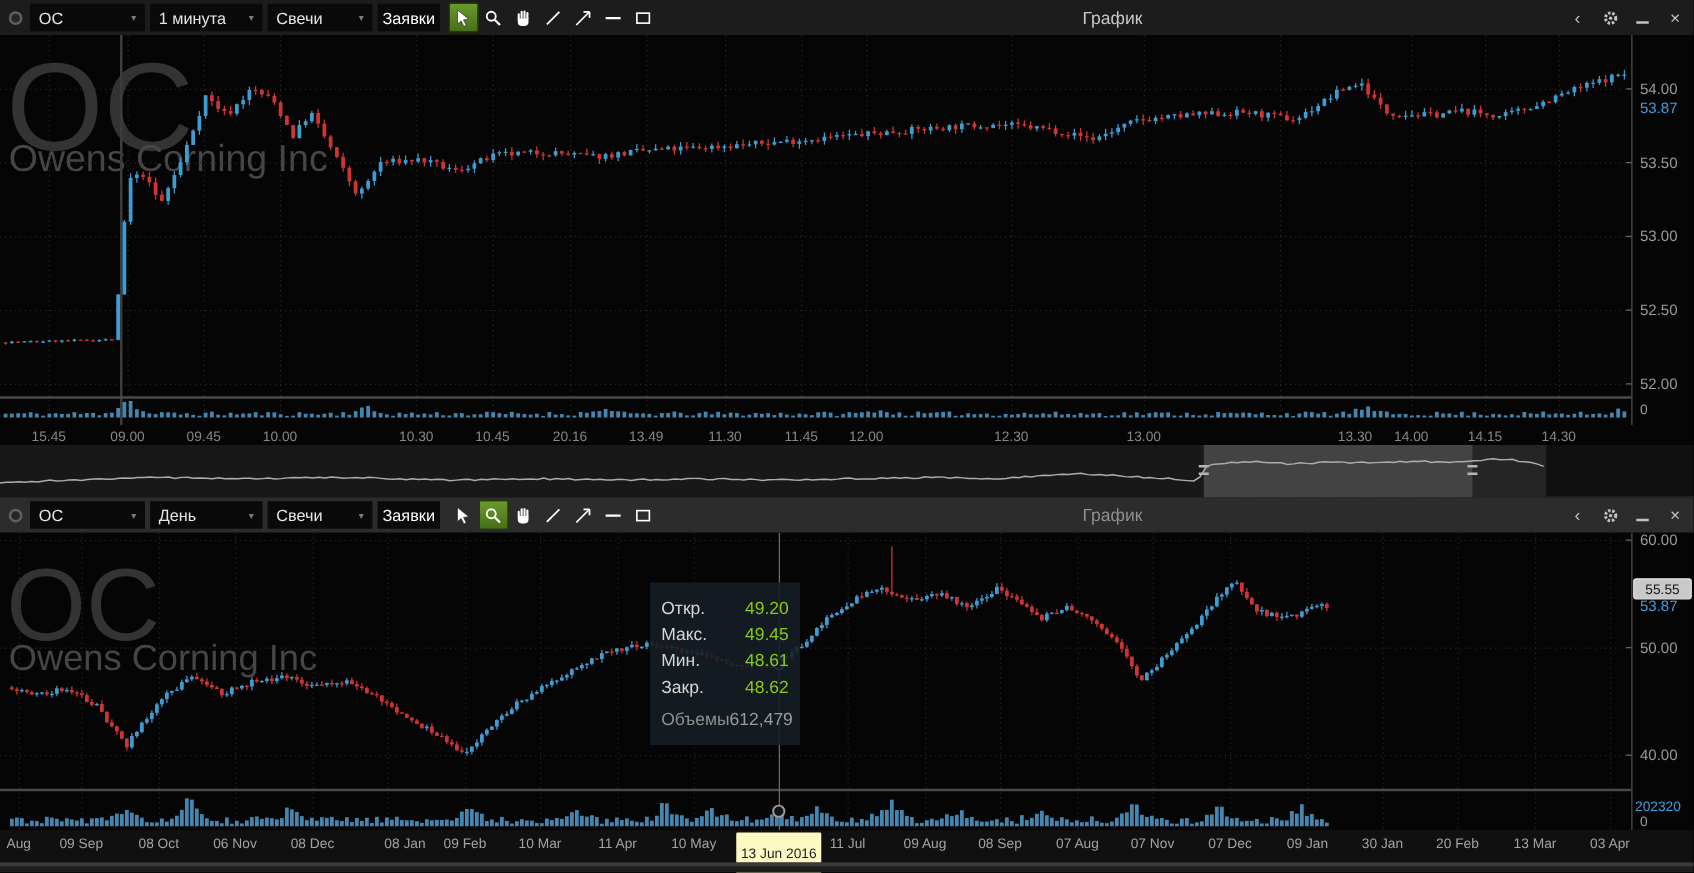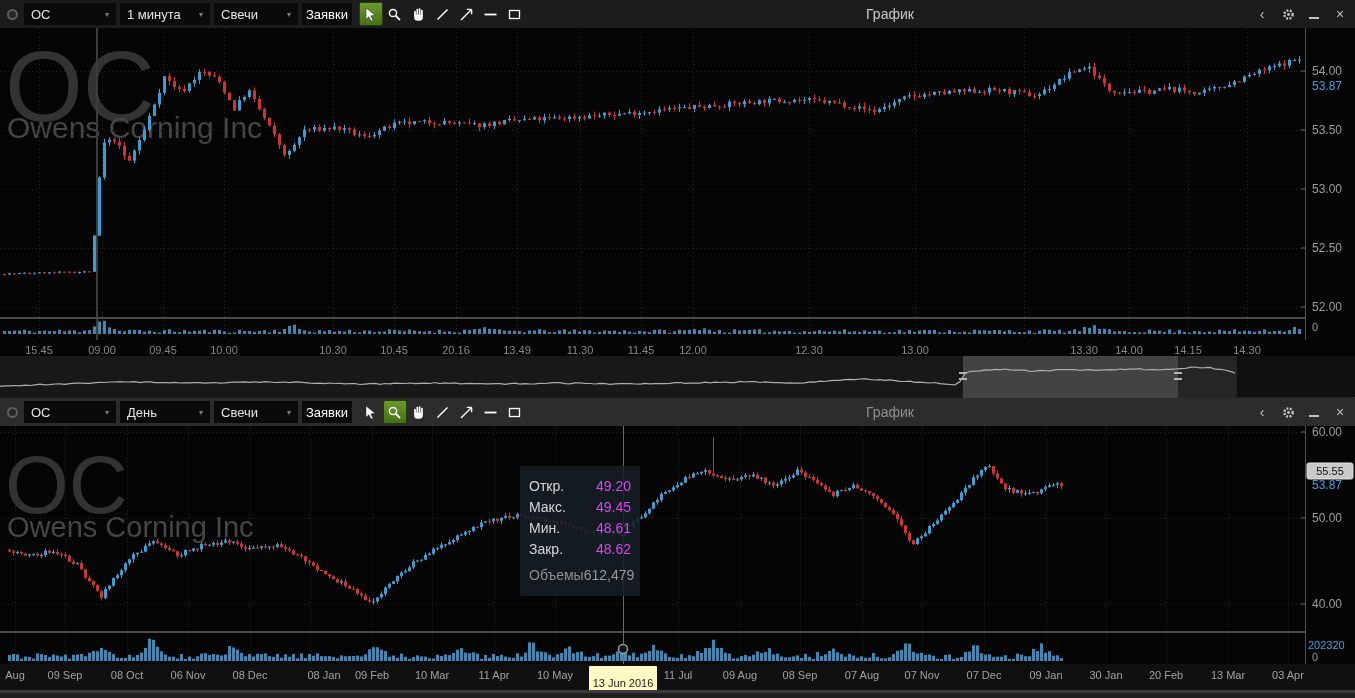--- a/index.html
+++ b/index.html
@@ -62,21 +62,21 @@
   #nav-selection{position:absolute;top:0;height:42px;background:rgba(255,255,255,0.19);}
   #nav-post{position:absolute;top:0;height:42px;background:rgba(255,255,255,0.06);}
   .nav-handle{position:absolute;top:16px;width:8px;height:8px;display:flex;z-index:3;
     flex-direction:column;justify-content:space-between;}
   .nav-handle i{display:block;height:2px;background:#b5b5b5;}
 
   
   #tooltip{position:absolute;left:520px;top:466px;width:120px;background:rgba(22,30,38,0.88);
     padding:10px 9px;box-sizing:border-box;z-index:4;}
   .tt-row{display:flex;justify-content:space-between;font-size:14px;line-height:21px;color:#d6d6d6;}
-  .tt-row .val{color:#d946ef;}
+  .tt-row .val{color:#84cc16;}
   .tt-vol{margin-top:5px;color:#8f8f8f;}
   .tt-vol .val{color:#9b9b9b;}
 
   
   #date-highlight{position:absolute;left:589px;top:666px;width:68px;height:33px;background:#fef9c3;
     color:#1d1d1d;font-size:11px;display:flex;align-items:center;justify-content:center;
     z-index:5;border-radius:1px;}
 
   #footer{position:absolute;top:690px;left:0;width:1355px;height:8px;background:#1e1e1e;
     border-top:3px solid #3a3a3a;box-sizing:border-box;z-index:6;}

